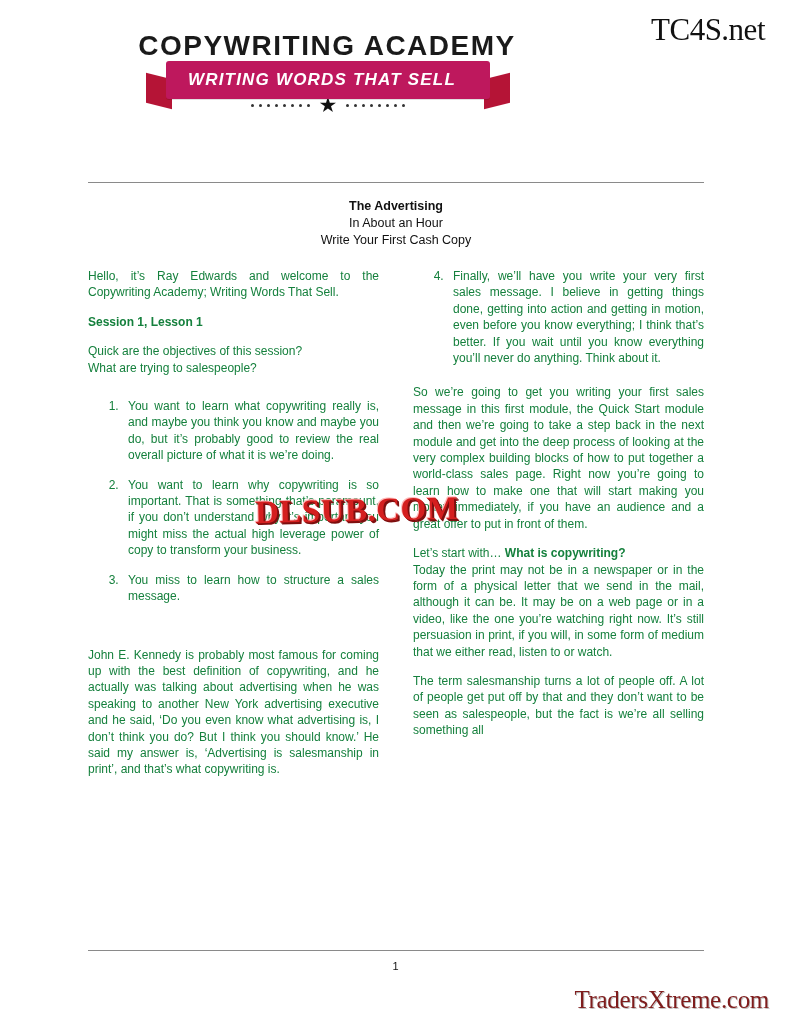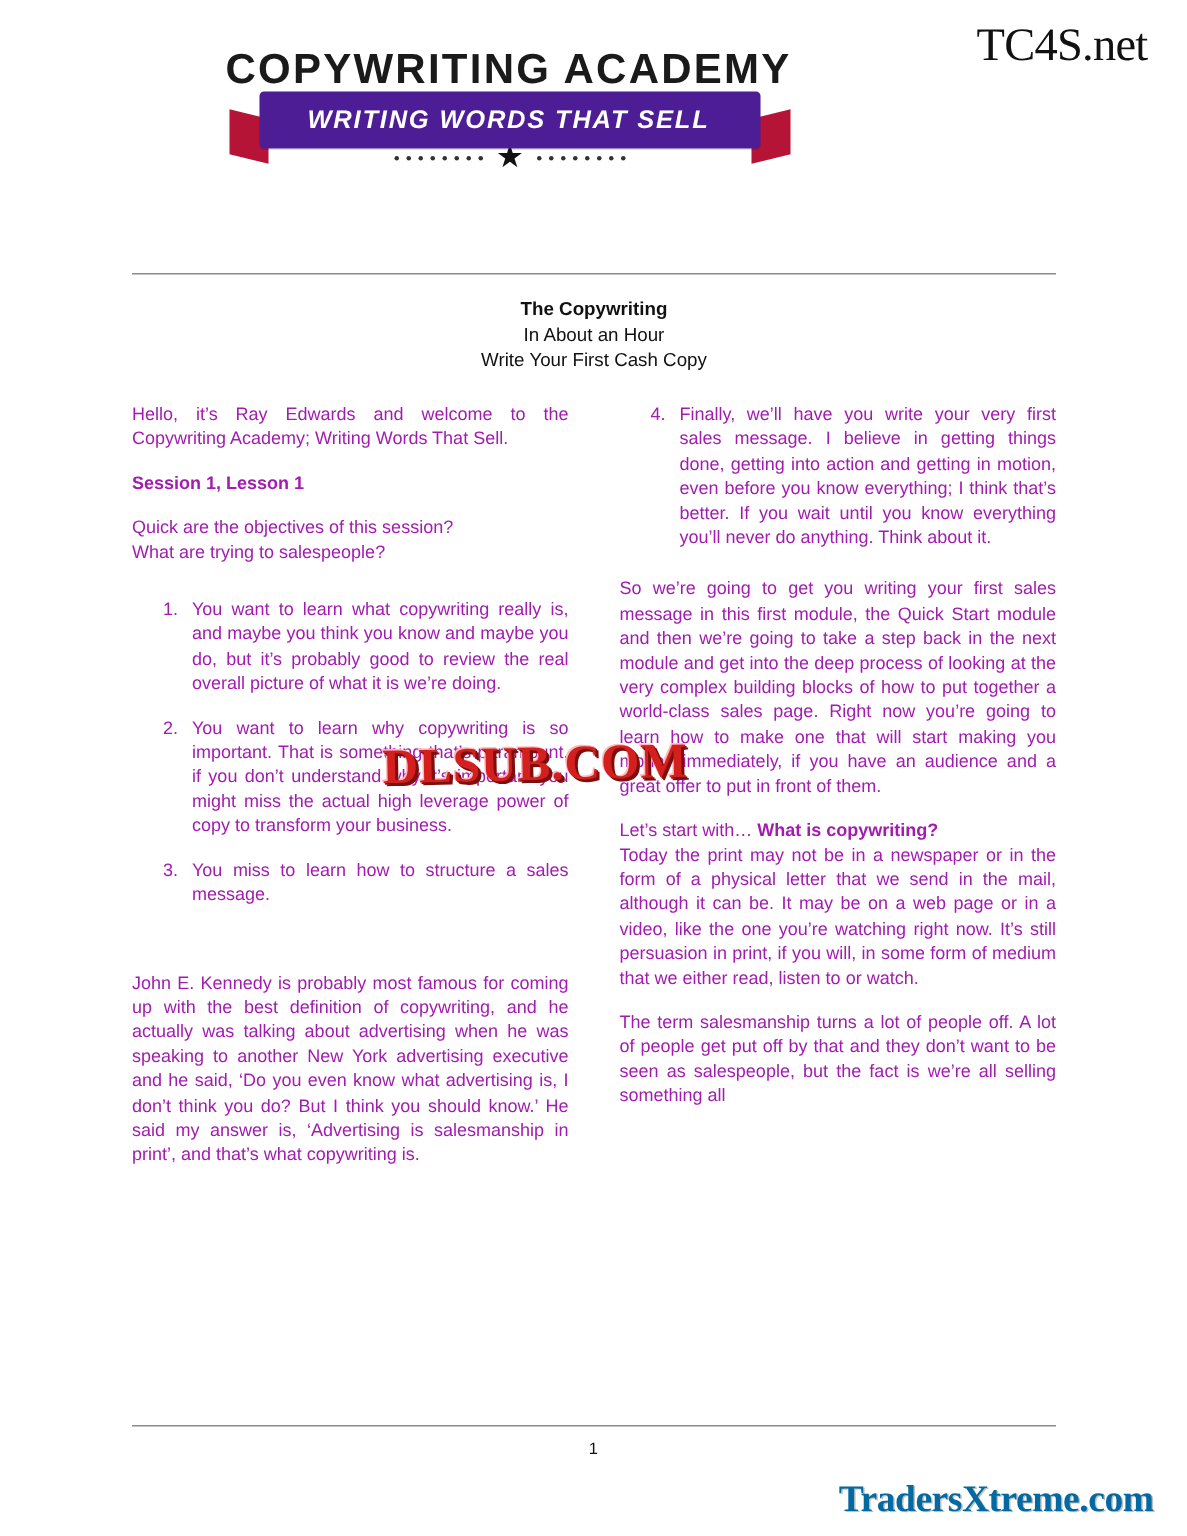--- a/index.html
+++ b/index.html
@@ -31,47 +31,47 @@
     font-weight: normal;
     font-size: 31px;
     color: #111111;
     letter-spacing: -0.5px;
   }
 
   
   .logo-wrap {
     position: absolute;
     top: 30px;
-    left: 16px;
+    left: 4px;
     width: 656px;
     text-align: center;
   }
   .logo-title {
     font-family: "Liberation Sans", sans-serif;
     font-weight: bold;
     font-size: 28px;
     letter-spacing: 1.5px;
     color: #1a1a1a;
     margin-left: -10px;
   }
   .ribbon {
     position: relative;
     display: inline-block;
     margin-top: 8px;
     margin-left: -8px;
   }
   .ribbon-body {
-    background: #4c1d95;
+    background: #be185d;
     color: #ffffff;
     font-family: "Liberation Sans", sans-serif;
     font-weight: bold;
     font-style: italic;
     font-size: 17px;
     letter-spacing: 1.2px;
-    padding: 9px 34px 10px 32px;
+    padding: 9px 34px 10px 22px;
     border-radius: 3px;
     position: relative;
     z-index: 2;
     box-shadow: 0 1px 0 rgba(0,0,0,0.12);
   }
   .ribbon-tail {
     position: absolute;
     top: 6px;
     width: 26px;
     height: 30px;
@@ -132,21 +132,21 @@
     left: 88px;
     width: 616px;
     display: flex;
     gap: 34px;
   }
   .col {
     width: 291px;
     font-size: 12px;
     line-height: 16.4px;
     text-align: justify;
-    color: #a21caf;
+    color: #15803d;
   }
   .col p {
     margin: 0 0 13px 0;
   }
   .col p.tight { margin-bottom: 0; }
   .col p.gap { margin-bottom: 22px; }
   .col .bold { font-weight: bold; }
 
   ol.numlist {
     margin: 0 0 12px 0;
@@ -186,23 +186,23 @@
     width: 791px;
     text-align: center;
     font-size: 11px;
     color: #111;
   }
   .traders {
     position: absolute;
     bottom: 10px;
     right: 22px;
     font-family: "Liberation Serif", serif;
-    font-weight: bold;
+    font-weight: normal;
     font-size: 25px;
-    color: #0369a1;
+    color: #7f1d1d;
     letter-spacing: -0.3px;
     text-shadow: 1px 1px 0 rgba(0,0,0,0.25);
   }
 </style>
 </head>
 <body>
 
 <div class="page">
 
   <div class="tc4s">TC4S.net</div>
@@ -231,21 +231,21 @@
         <span class="dot"></span>
       <span class="dot"></span>
         <span class="dot"></span>
         <span class="dot"></span>
     </div>
   </div>
 
   <div class="rule top"></div>
 
   <div class="doc-title">
-    <div class="t1">The Copywriting</div>
+    <div class="t1">The Advertising</div>
     <div>In About an Hour</div>
     <div>Write Your First Cash Copy</div>
   </div>
 
   <div class="columns">
 
     <div class="col">
       <p>Hello, it’s Ray Edwards and welcome to the Copywriting Academy; Writing Words That Sell.</p>
       <p class="bold">Session 1, Lesson 1</p>
       <p class="tight">Quick are the objectives of this session?</p>

